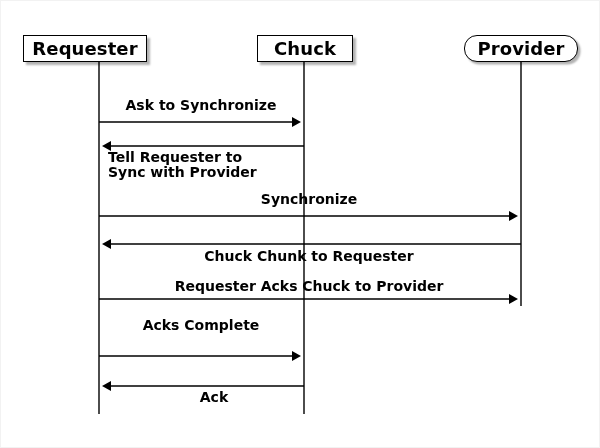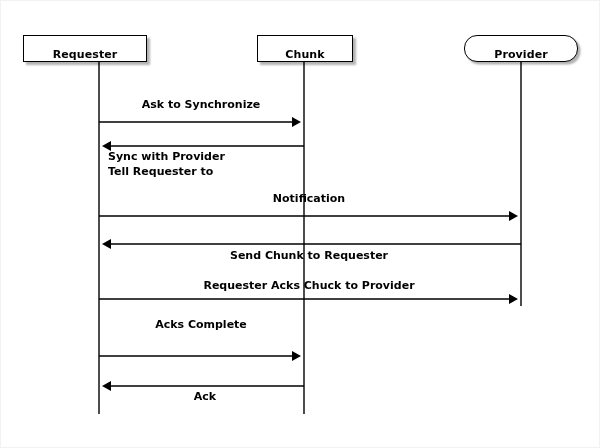--- a/index.html
+++ b/index.html
@@ -28,33 +28,33 @@
     height: 448px;
     display: block;
   }
   .participant-box {
     position: absolute;
     box-sizing: border-box;
     background: #ffffff;
     border: 1.6px solid #000000;
     box-shadow: 2.5px 2.5px 2px rgba(0,0,0,0.30);
     display: flex;
-    align-items: flex-end;
+    align-items: center;
     justify-content: center;
     font-family: "DejaVu Sans", sans-serif;
-    font-size: 11px;
+    font-size: 18px;
     font-weight: 700;
     color: #000000;
     letter-spacing: 0.1px;
     white-space: nowrap;
   }
   .msg-label {
     position: absolute;
     font-family: "DejaVu Sans", sans-serif;
-    font-size: 11px;
+    font-size: 14px;
     font-weight: 700;
     color: #000000;
     white-space: pre;
     line-height: 14.5px;
   }
   .msg-label.center {
     transform: translateX(-50%);
     text-align: center;
   }
   .msg-label.left {
@@ -102,29 +102,29 @@
           <polygon points="101,385 110,380 110,390" fill="#000000"></polygon>
         </g>
       </g>
   </svg>
 
   <div id="participants-layer">
       <div class="participant-box" style="left: 22px; top: 34px; width: 124px; height: 27px;">
         <span>Requester</span>
       </div>
       <div class="participant-box" style="left: 256px; top: 34px; width: 96px; height: 27px;">
-        <span>Chunk</span>
+        <span>Chuck</span>
       </div>
       <div class="participant-box" style="left: 463px; top: 34px; width: 114px; height: 27px; border-radius: 13px;">
         <span>Provider</span>
       </div>
     </div>
   <div id="labels-layer">
       <div class="msg-label center" style="left: 200px; top: 97px;"><div>Ask to Synchronize</div></div>
-      <div class="msg-label left" style="left: 107px; top: 149px;"><div>Sync with Provider</div><div>Tell Requester to</div></div>
-      <div class="msg-label center" style="left: 308px; top: 191px;"><div>Notification</div></div>
-      <div class="msg-label center" style="left: 308px; top: 248px;"><div>Send Chunk to Requester</div></div>
+      <div class="msg-label left" style="left: 107px; top: 149px;"><div>Tell Requester to</div><div>Sync with Provider</div></div>
+      <div class="msg-label center" style="left: 308px; top: 191px;"><div>Synchronize</div></div>
+      <div class="msg-label center" style="left: 308px; top: 248px;"><div>Chuck Chunk to Requester</div></div>
       <div class="msg-label center" style="left: 308px; top: 278px;"><div>Requester Acks Chuck to Provider</div></div>
       <div class="msg-label center" style="left: 200px; top: 317px;"><div>Acks Complete</div></div>
-      <div class="msg-label center" style="left: 204px; top: 389px;"><div>Ack</div></div>
+      <div class="msg-label center" style="left: 213px; top: 389px;"><div>Ack</div></div>
     </div>
 
 </div>
 
 </body></html>

